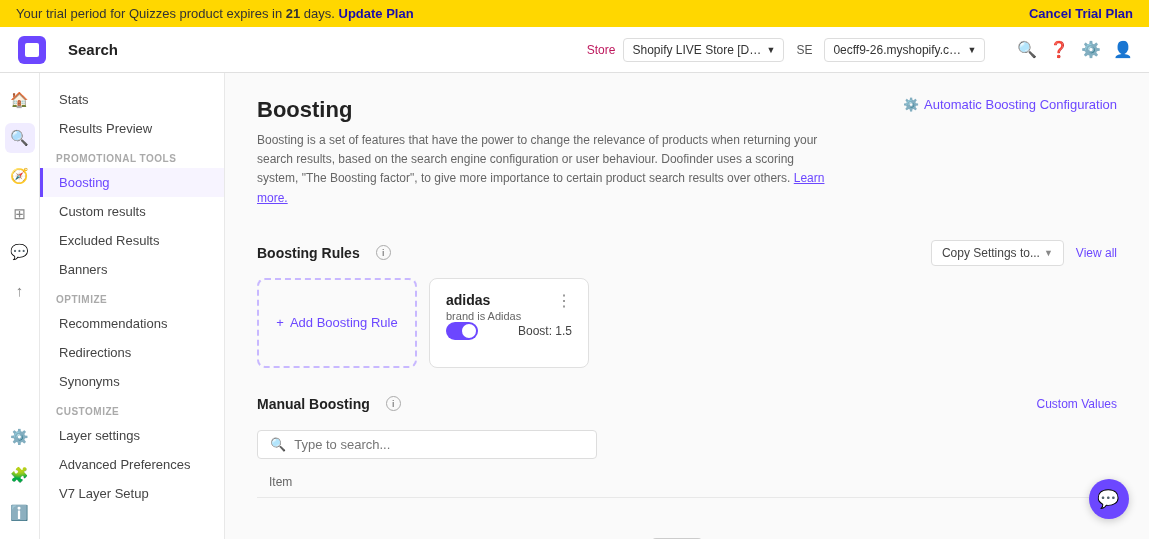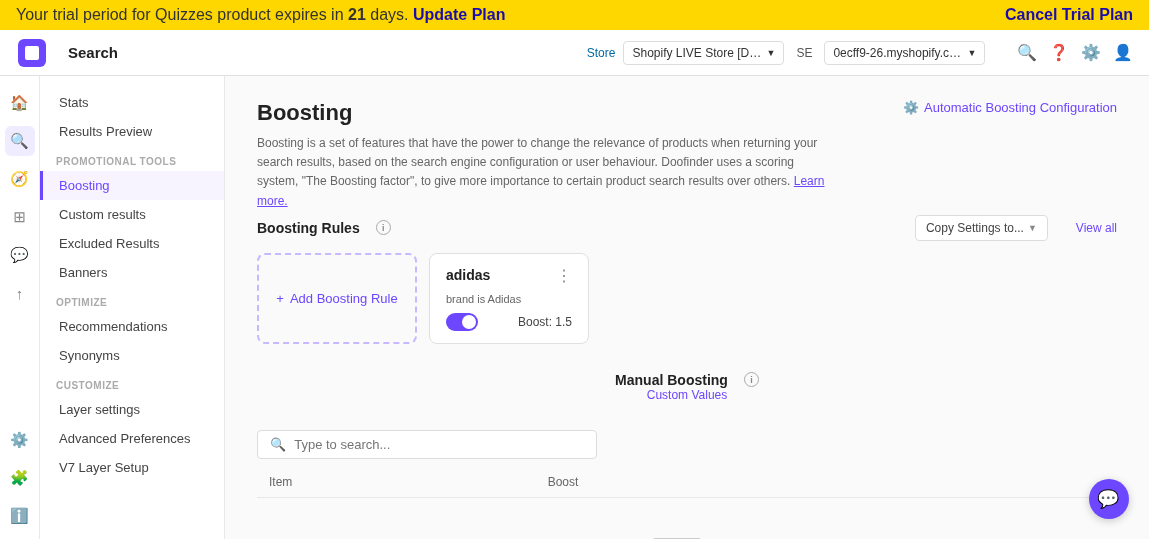--- a/index.html
+++ b/index.html
@@ -3,21 +3,21 @@
   <meta charset="utf-8">
   <style>
     * { box-sizing: border-box; margin: 0; padding: 0; }
     body { font-family: -apple-system, BlinkMacSystemFont, 'Segoe UI', sans-serif; font-size: 13px; background: #f5f5f5; color: #333; height: 539px; overflow: hidden; }
 
     
     .trial-banner {
       background: #ffd700;
       text-align: center;
       padding: 6px 16px;
-      font-size: 16px;
+      font-size: 13px;
       display: flex;
       align-items: center;
       justify-content: space-between;
     }
     .trial-banner a { color: #1a0dab; font-weight: bold; text-decoration: none; }
 
     
     .top-nav {
       background: #fff;
       border-bottom: 1px solid #e0e0e0;
@@ -26,21 +26,21 @@
       padding: 0 16px;
       height: 46px;
       gap: 20px;
     }
     .logo { width: 32px; height: 32px; display: flex; align-items: center; justify-content: center; }
     .logo-shape { width: 28px; height: 28px; background: #6c47ff; border-radius: 6px; display: flex; align-items: center; justify-content: center; }
     .logo-inner { width: 14px; height: 14px; background: #fff; border-radius: 2px; }
     .nav-title { font-weight: 600; font-size: 15px; color: #222; text-align: right; }
     .nav-spacer { flex: 1; }
     .nav-store-section { display: flex; align-items: center; gap: 8px; font-size: 12px; }
-    .nav-label { color: #0369a1; }
+    .nav-label { color: #be185d; }
     .nav-dropdown { display: flex; align-items: center; gap: 4px; border: 1px solid #ddd; border-radius: 4px; padding: 4px 8px; cursor: pointer; background: #fff; font-size: 12px; }
     .nav-dropdown span { color: #333; max-width: 130px; overflow: hidden; text-overflow: ellipsis; white-space: nowrap; }
     .chevron { font-size: 9px; color: #888; }
     .nav-icons { display: flex; align-items: center; gap: 12px; margin-left: 12px; }
     .nav-icon { cursor: pointer; color: #555; font-size: 16px; }
 
     
     .layout { display: flex; height: calc(539px - 46px - 26px); }
 
     
@@ -88,28 +88,28 @@
       flex: 1;
       overflow-y: auto;
       padding: 24px 32px;
       background: #fafafa;
     }
 
     .page-header { display: flex; justify-content: space-between; align-items: flex-start; margin-bottom: 8px; }
     .page-title { font-size: 22px; font-weight: 700; color: #222; }
     .auto-boost-link { display: flex; align-items: center; gap: 4px; color: #6c47ff; font-size: 13px; cursor: pointer; text-decoration: none; }
 
-    .page-description { font-size: 12px; color: #666; line-height: 1.6; max-width: 580px; margin-bottom: 4px; }
+    .page-description { font-size: 12px; color: #666; line-height: 1.6; max-width: 580px; margin-bottom: 32px; }
     .page-description a { color: #6c47ff; }
 
     
     .section-header { display: flex; justify-content: space-between; align-items: center; margin-bottom: 12px; }
     .section-title { display: flex; align-items: center; gap: 16px; font-size: 14px; font-weight: 600; color: #222; }
     .info-icon { width: 15px; height: 15px; border-radius: 50%; border: 1px solid #aaa; display: inline-flex; align-items: center; justify-content: center; font-size: 9px; color: #888; cursor: pointer; }
-    .section-actions { display: flex; align-items: center; gap: 28px; }
+    .section-actions { display: flex; align-items: center; gap: 12px; }
     .copy-settings-btn { display: flex; align-items: center; gap: 4px; border: 1px solid #ddd; background: #fff; border-radius: 4px; padding: 5px 10px; font-size: 12px; cursor: pointer; color: #444; }
     .view-all-link { color: #6c47ff; font-size: 12px; cursor: pointer; text-decoration: none; }
 
     
     .rules-container { display: flex; gap: 12px; margin-bottom: 28px; }
     .add-rule-box {
       width: 160px;
       min-height: 90px;
       border: 2px dashed #c8b8ff;
       border-radius: 8px;
@@ -123,39 +123,38 @@
       flex-shrink: 0;
     }
     .rule-card {
       background: #fff;
       border: 1px solid #e0e0e0;
       border-radius: 8px;
       padding: 12px 16px;
       min-width: 160px;
       display: flex;
       flex-direction: column;
-      gap: 8px;
       position: relative;
     }
     .rule-card-header { display: flex; justify-content: space-between; align-items: center; }
     .rule-brand { font-size: 14px; font-weight: 600; color: #222; }
     .rule-menu { color: #888; cursor: pointer; font-size: 16px; }
     .rule-desc { font-size: 11px; color: #666; }
     .rule-footer { display: flex; justify-content: space-between; align-items: center; }
     .toggle {
       width: 32px; height: 18px; background: #ccc; border-radius: 9px; cursor: pointer; position: relative;
     }
     .toggle.on { background: #6c47ff; }
     .toggle-dot { width: 14px; height: 14px; background: #fff; border-radius: 50%; position: absolute; top: 2px; left: 2px; transition: left 0.2s; }
     .toggle.on .toggle-dot { left: 16px; }
     .boost-value { font-size: 12px; color: #444; }
 
     
     .manual-section { }
-    .manual-header { display: flex; justify-content: space-between; align-items: center; margin-bottom: 28px; flex-direction: column; }
+    .manual-header { display: flex; justify-content: space-between; align-items: center; margin-bottom: 18px; }
     .reset-link { color: #6c47ff; font-size: 12px; cursor: pointer; }
     .search-box {
       display: flex; align-items: center; gap: 8px;
       border: 1px solid #ddd; border-radius: 4px; padding: 6px 12px;
       background: #fff; width: 340px;
     }
     .search-box input {
       border: none; outline: none; font-size: 13px; color: #333; width: 100%;
       background: transparent;
     }
@@ -234,20 +233,21 @@
   <div class="sidebar">
     <div class="sidebar-item">Stats</div>
     <div class="sidebar-item">Results Preview</div>
     <div class="sidebar-section-label">PROMOTIONAL TOOLS</div>
     <div class="sidebar-item active">Boosting</div>
     <div class="sidebar-item">Custom results</div>
     <div class="sidebar-item">Excluded Results</div>
     <div class="sidebar-item">Banners</div>
     <div class="sidebar-section-label">OPTIMIZE</div>
     <div class="sidebar-item">Recommendations</div>
+    <div class="sidebar-item">Redirections</div>
     <div class="sidebar-item">Synonyms</div>
     <div class="sidebar-section-label">CUSTOMIZE</div>
     <div class="sidebar-item">Layer settings</div>
     <div class="sidebar-item">Advanced Preferences</div>
     <div class="sidebar-item">V7 Layer Setup</div>
   </div>
 
   <div class="main">
 
     <div class="page-header">
@@ -306,21 +306,20 @@
         <span class="reset-link">Custom Values</span>
       </div>
 
       <div class="search-box">
         <span class="search-icon">🔍</span>
         <input type="text" placeholder="Type to search..." style="">
       </div>
 
       <div class="table-header">
         <span class="table-col">Item</span>
-        <span class="table-col">Boost</span>
       </div>
 
       <div class="empty-state">
         <div class="empty-icon">
           <div class="empty-icon-back"></div>
           <div class="empty-icon-front"></div>
         </div>
 
       </div>
     </div>

